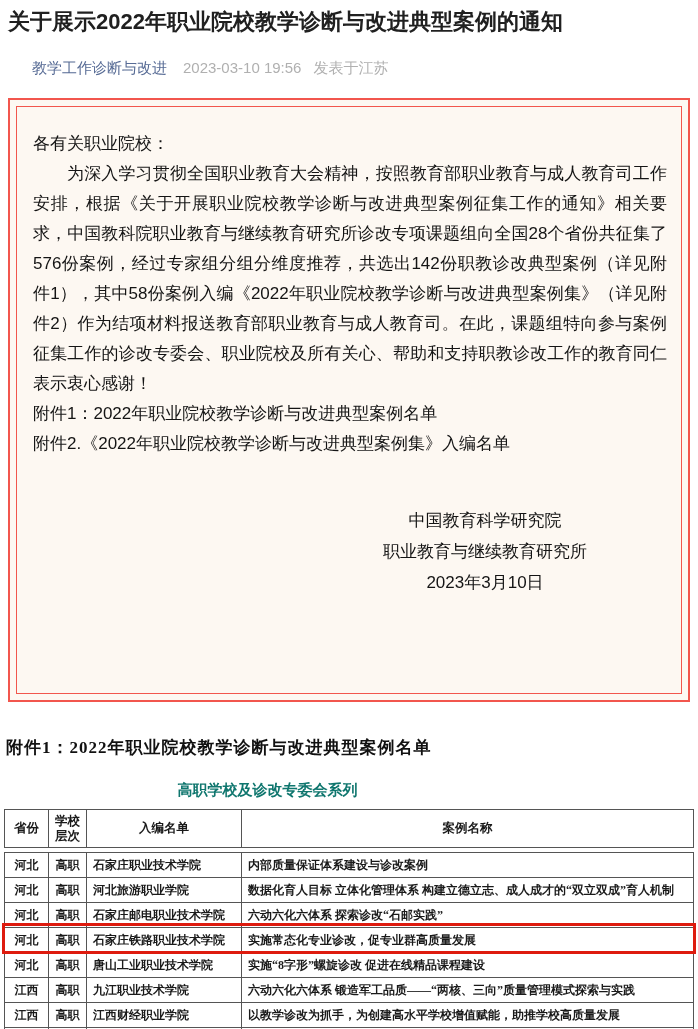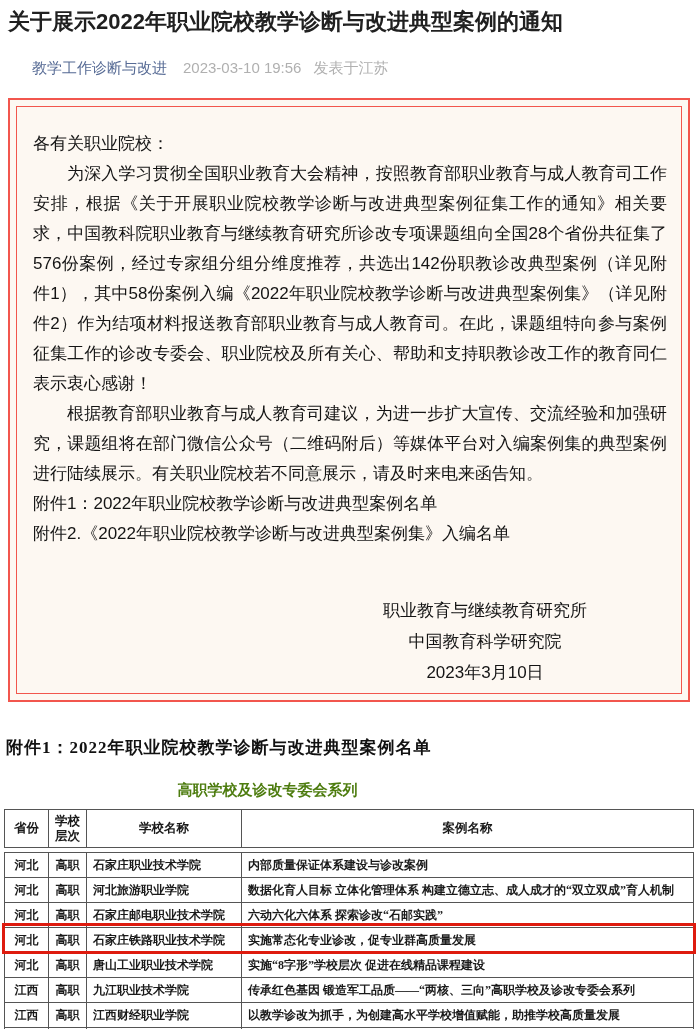--- a/index.html
+++ b/index.html
@@ -49,21 +49,21 @@
   
   .attachment-heading {
     position:absolute; left:6px; top:736px;
     font-family:"Liberation Serif","DejaVu Serif",serif;
     font-weight:700; font-size:17px; letter-spacing:1px; color:#111111;
   }
   .table-title {
     position:absolute; left:0; top:781px; width:535px;
     text-align:center;
     font-family:"Liberation Serif","DejaVu Serif",serif;
-    font-weight:700; font-size:15px; color:#4d7c0f;
+    font-weight:700; font-size:15px; color:#0f766e;
   }
   .table-wrap {
     position:absolute; left:4px; top:809px; width:690px;
     font-family:"Liberation Serif","DejaVu Serif",serif;
     color:#1a1a1a;
   }
   table { border-collapse:collapse; table-layout:fixed; width:100%;border-radius:6px; }
   col.c-prov  { width:44px; }
   col.c-level { width:38px; }
   col.c-school{ width:155px; }
@@ -95,26 +95,25 @@
   <h1 class="article-title">关于展示2022年职业院校教学诊断与改进典型案例的通知</h1>
 
   <div class="meta">
     <a class="account">教学工作诊断与改进</a><span class="dim">2023-03-10 19:56</span><span class="dim">发表于江苏</span>
   </div>
 
   <div class="notice-box">
     <div class="notice-inner">
       <p class="salutation">各有关职业院校：</p>
       <p class="para">为深入学习贯彻全国职业教育大会精神，按照教育部职业教育与成人教育司工作安排，根据《关于开展职业院校教学诊断与改进典型案例征集工作的通知》相关要求，中国教科院职业教育与继续教育研究所诊改专项课题组向全国28个省份共征集了576份案例，经过专家组分组分维度推荐，共选出142份职教诊改典型案例（详见附件1），其中58份案例入编《2022年职业院校教学诊断与改进典型案例集》（详见附件2）作为结项材料报送教育部职业教育与成人教育司。在此，课题组特向参与案例征集工作的诊改专委会、职业院校及所有关心、帮助和支持职教诊改工作的教育同仁表示衷心感谢！</p>
-      <p class="para">根据教育部职业教育与成人教育司建议，为进一步扩大宣传、交流经验和加强研究，课题组将在部门微信公众号（二维码附后）等媒体平台对入编案例集的典型案例进行陆续展示。有关职业院校若不同意展示，请及时来电来函告知。</p>
       <p class="attach-line attach-gap">附件1：2022年职业院校教学诊断与改进典型案例名单</p>
       <p class="attach-line">附件2.《2022年职业院校教学诊断与改进典型案例集》入编名单</p>
       <div class="signature">
+        <p>中国教育科学研究院</p>
         <p>职业教育与继续教育研究所</p>
-        <p>中国教育科学研究院</p>
         <p>2023年3月10日</p>
       </div>
     </div>
   </div>
 
   <div class="attachment-heading">附件1：2022年职业院校教学诊断与改进典型案例名单</div>
 
   <div class="table-title">高职学校及诊改专委会系列</div>
 
   <div class="table-wrap">
@@ -122,21 +121,21 @@
       <colgroup>
           <col class="c-prov">
           <col class="c-level">
           <col class="c-school">
           <col>
         </colgroup>
       <tbody>
           <tr>
         <th>省份</th>
         <th>学校层次</th>
-        <th>学校名称</th>
+        <th>入编名单</th>
         <th>案例名称</th>
       </tr>
     </tbody>
       </table>
     <table class="body-table">
       <colgroup>
           <col class="c-prov">
           <col class="c-level">
           <col class="c-school">
           <col>
@@ -163,27 +162,27 @@
       <tr>
         <td class="center">河北</td>
         <td class="center">高职</td>
         <td class="left">石家庄铁路职业技术学院</td>
         <td class="left">实施常态化专业诊改，促专业群高质量发展</td>
       </tr>
       <tr>
         <td class="center">河北</td>
         <td class="center">高职</td>
         <td class="left">唐山工业职业技术学院</td>
-        <td class="left">实施“8字形”学校层次 促进在线精品课程建设</td>
+        <td class="left">实施“8字形”螺旋诊改 促进在线精品课程建设</td>
       </tr>
       <tr>
         <td class="center">江西</td>
         <td class="center">高职</td>
         <td class="left">九江职业技术学院</td>
-        <td class="left">传承红色基因 锻造军工品质——“两核、三向”高职学校及诊改专委会系列</td>
+        <td class="left">六动六化六体系 锻造军工品质——“两核、三向”质量管理模式探索与实践</td>
       </tr>
       <tr>
         <td class="center">江西</td>
         <td class="center">高职</td>
         <td class="left">江西财经职业学院</td>
         <td class="left">以教学诊改为抓手，为创建高水平学校增值赋能，助推学校高质量发展</td>
       </tr>
       <tr>
         <td class="center"></td>
         <td class="center"></td>

